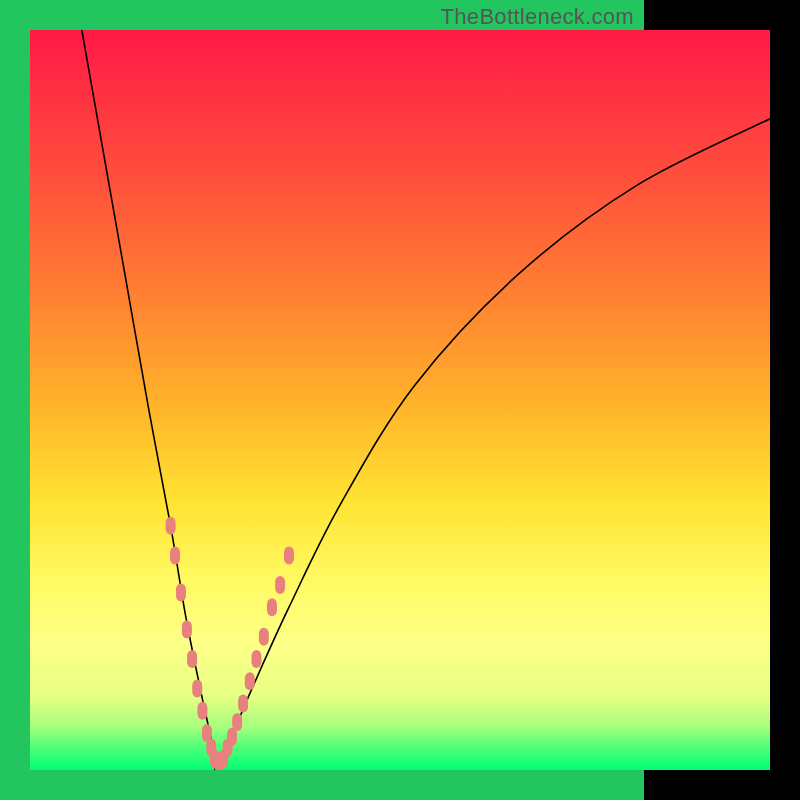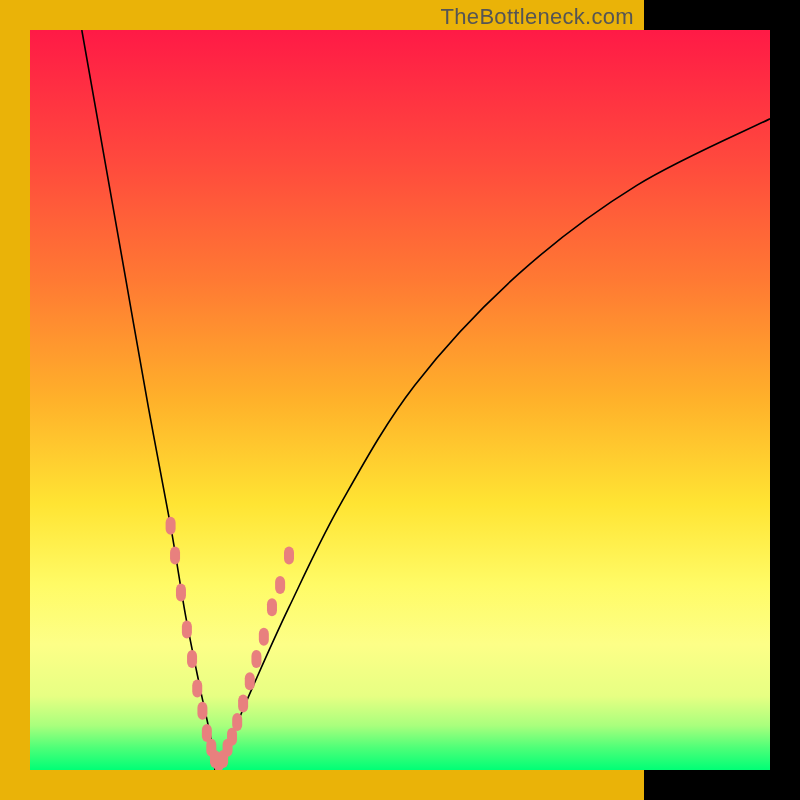--- a/index.html
+++ b/index.html
@@ -10,21 +10,21 @@
     overflow: hidden;
     background: #000;
     font-family: Arial, Helvetica, sans-serif;
   }
   .frame {
     position: absolute;
     top: 0;
     left: 0;
     width: 644px;
     height: 800px;
-    background: #eab308;
+    background: #22c55e;
   }
   .plot-area {
     position: absolute;
     top: 30px;
     left: 30px;
     width: 740px;
     height: 740px;
     background: linear-gradient(to bottom,
       #ff1a46 0%,
       #ff4a3d 18%,

